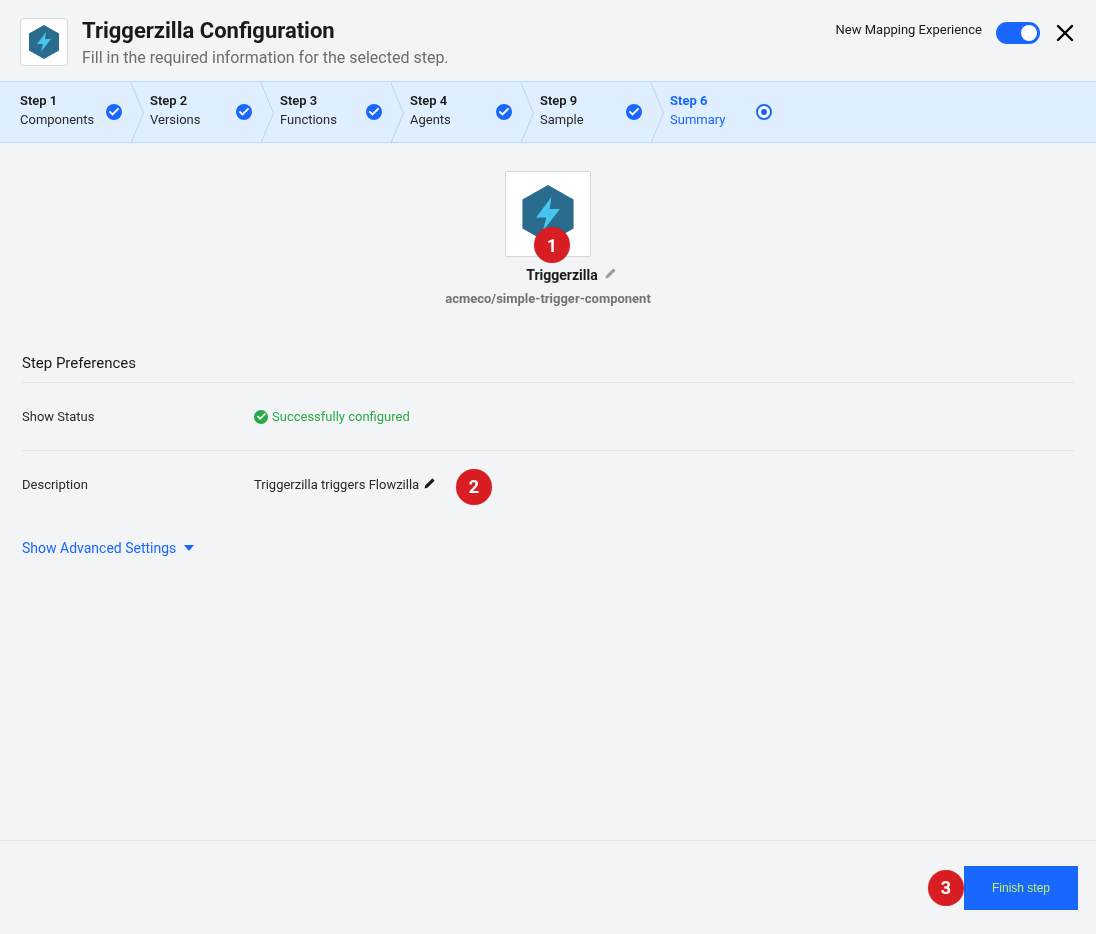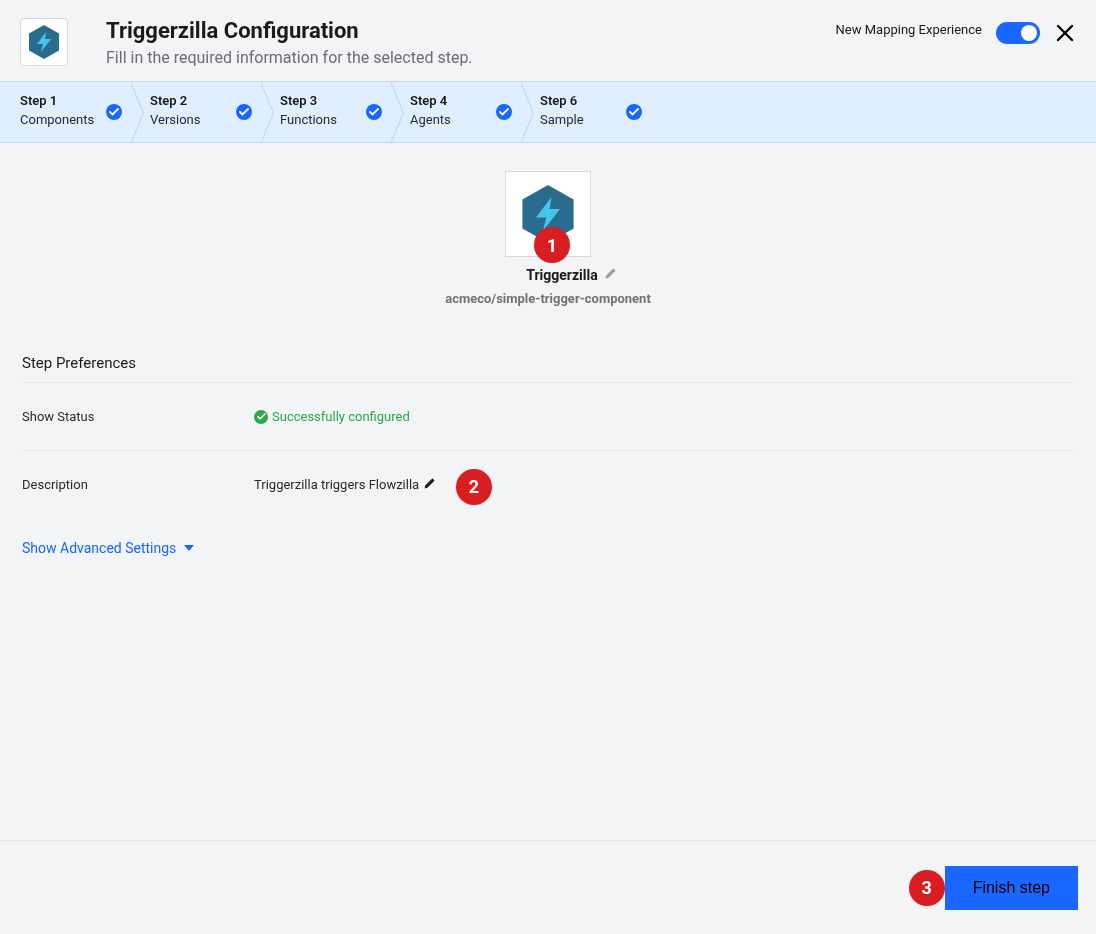--- a/index.html
+++ b/index.html
@@ -1,20 +1,20 @@
 <!DOCTYPE html>
 <html><head>
 <meta charset="utf-8">
 <style>
   *{box-sizing:border-box;margin:0;padding:0;}
   html,body{width:1096px;height:934px;font-family:-apple-system,BlinkMacSystemFont,"Segoe UI",Roboto,Arial,sans-serif;background:#f3f4f5;color:#1a1a1a;}
   body{position:relative;overflow:hidden;}
 
   
-  .header{display:flex;align-items:flex-start;padding:18px 20px 14px 20px;background:#f3f4f5;gap:24px;}
+  .header{display:flex;align-items:flex-start;padding:18px 20px 14px 20px;background:#f3f4f5;}
   .header-icon{width:48px;height:48px;border:1px solid #d8d9db;border-radius:4px;background:#fff;display:flex;align-items:center;justify-content:center;margin-right:14px;}
   .header-text{flex:1;}
   .header-title{font-size:22px;font-weight:700;line-height:1.2;margin-bottom:4px;}
   .header-sub{font-size:16px;color:#6a6e72;}
   .header-right{display:flex;align-items:flex-start;gap:14px;margin-top:4px;}
   .nmx-label{font-size:13px;color:#1a1a1a;}
   .toggle{width:44px;height:22px;border-radius:11px;background:#1967ff;position:relative;cursor:pointer;}
   .toggle-knob{width:16px;height:16px;border-radius:50%;background:#fff;position:absolute;top:3px;right:3px;}
   .close-x{width:22px;height:22px;display:flex;align-items:center;justify-content:center;font-size:22px;font-weight:700;color:#1a1a1a;cursor:pointer;}
 
@@ -60,21 +60,21 @@
   .pref-label{width:232px;color:#2a2a2a;}
   .pref-value{display:flex;align-items:center;gap:4px;color:#2a2a2a;position:relative;}
   .status-icon{width:14px;height:14px;border-radius:50%;background:#2aa94a;display:inline-flex;align-items:center;justify-content:center;}
   .status-icon svg{width:9px;height:9px;fill:#fff;}
   .status-text{color:#2aa94a;}
   .adv-link{display:inline-flex;align-items:center;gap:8px;color:#1967ff;font-size:14px;margin-top:22px;cursor:pointer;}
   .adv-caret{border-left:5px solid transparent;border-right:5px solid transparent;border-top:6px solid #1967ff;}
 
   
   .footer{position:absolute;bottom:0;left:0;right:0;height:94px;border-top:1px solid #e4e5e7;background:#f3f4f5;display:flex;align-items:center;justify-content:flex-end;padding-right:18px;}
-  .finish-btn{background:#1967ff;color:#000000;font-size:16px;font-weight:500;border:none;padding:0 28px;height:44px;cursor:pointer;position:relative;}
+  .finish-btn{background:#1967ff;color:#bef264;font-size:12px;font-weight:500;border:none;padding:0 28px;height:44px;cursor:pointer;position:relative;}
   .footer-ann-wrap{position:relative;display:flex;align-items:center;}
   .footer-ann{left:-36px;top:4px;}
 </style>
 </head>
 <body>
 
 <div class="header">
   <div class="header-icon">
     <svg width="30" height="34" viewBox="0 0 30 34">
       <polygon points="15,0 30,8.5 30,25.5 15,34 0,25.5 0,8.5" fill="#2a6c8e"></polygon>
@@ -129,27 +129,32 @@
     <div class="step">
       <div class="step-num">Step 4</div>
       <div class="step-label">Agents</div>
       <div class="step-check">
         <svg viewBox="0 0 10 10">
           <path d="M1 5l2.5 2.5L9 2" stroke="#fff" stroke-width="1.8" fill="none" stroke-linecap="round"></path>
         </svg>
       </div>
     </div>
     <div class="step">
+      <div class="step-num">Step 9</div>
+      <div class="step-label">Sample</div>
+      <div class="step-check">
+        <svg viewBox="0 0 10 10">
+          <path d="M1 5l2.5 2.5L9 2" stroke="#fff" stroke-width="1.8" fill="none" stroke-linecap="round"></path>
+        </svg>
+      </div>
+    </div>
+    <div class="step active">
       <div class="step-num">Step 6</div>
-      <div class="step-label">Sample</div>
-      <div class="step-check">
-        <svg viewBox="0 0 10 10">
-          <path d="M1 5l2.5 2.5L9 2" stroke="#fff" stroke-width="1.8" fill="none" stroke-linecap="round"></path>
-        </svg>
-      </div>
+      <div class="step-label">Summary</div>
+      <div class="step-check"></div>
     </div>
   </div>
 
 <div class="center-block">
   <div class="center-icon-box">
     <svg width="52" height="58" viewBox="0 0 30 34">
       <polygon points="15,0 30,8.5 30,25.5 15,34 0,25.5 0,8.5" fill="#2a6c8e"></polygon>
       <polygon points="17,7 8,19 14,19 12,27 22,14 16,14" fill="#48c5ef"></polygon>
     </svg>
     <div class="ann ann1">1</div>

